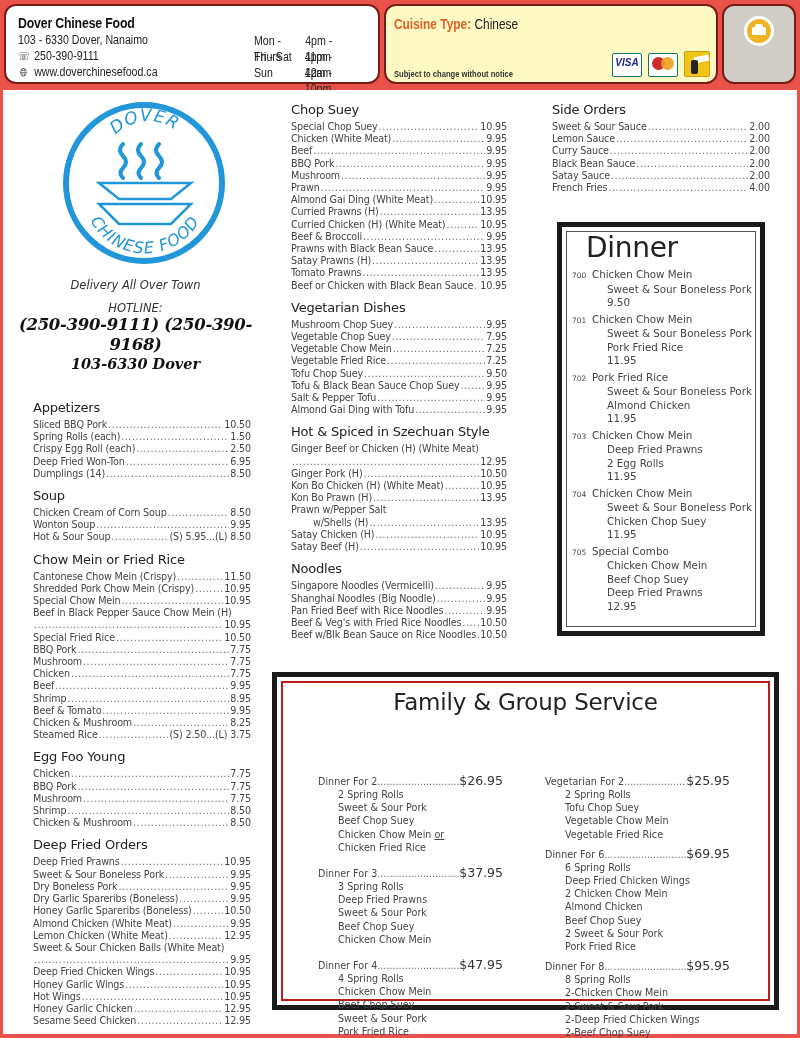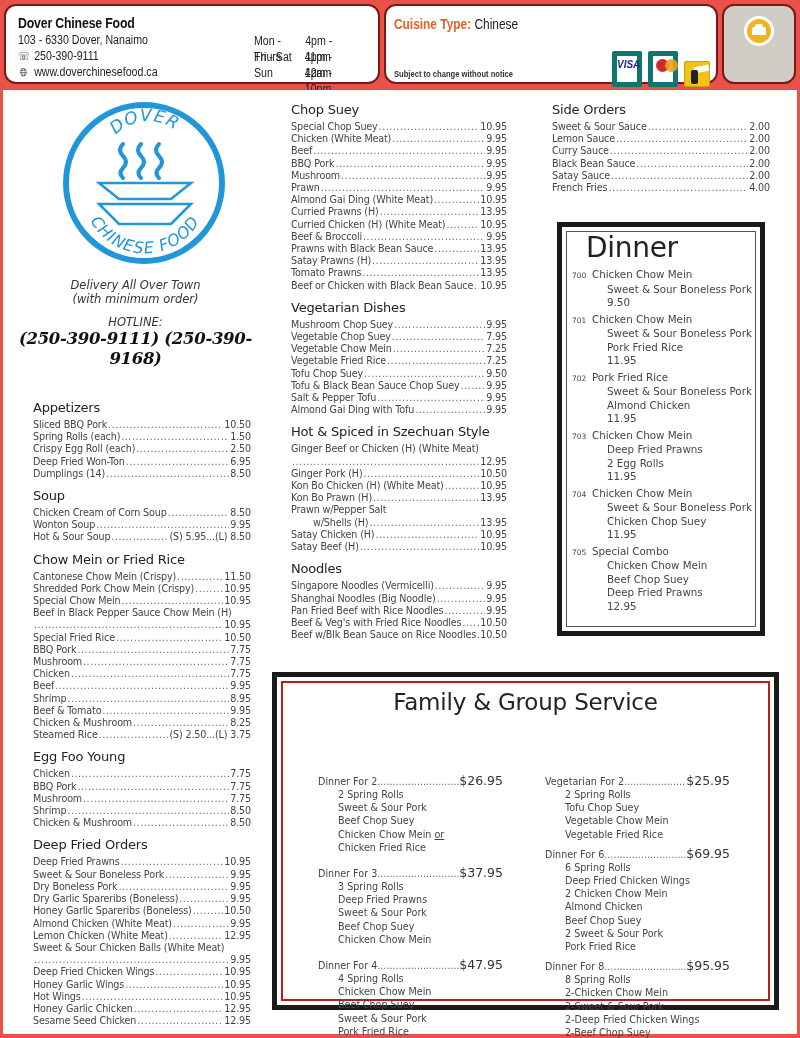--- a/index.html
+++ b/index.html
@@ -3,36 +3,36 @@
 <meta charset="utf-8">
 <style>
   * { box-sizing: border-box; margin: 0; padding: 0; }
   html, body { width: 800px; height: 1038px; overflow: hidden; background: #ffffff; }
   body { font-family: "DejaVu Sans", sans-serif; color: #333; position: relative; }
 
   
   .header { position: absolute; left: 0; top: 0; width: 800px; height: 90px; background: #e8524a; }
   .hbox { position: absolute; top: 4px; height: 80px; border: 2px solid #7a1a14; border-radius: 12px; }
   .hbox.info { left: 4px; width: 376px; background: #fff; }
-  .hbox.cuisine { left: 384px; width: 334px; background: #ffffff; }
+  .hbox.cuisine { left: 384px; width: 334px; background: #fef9c3; }
   .hbox.delivery { left: 722px; width: 74px; background: #cfcdc6; }
 
   .info .name { position: absolute; left: 12px; top: 9px; font-family: "Liberation Sans", sans-serif; font-weight: bold; font-size: 14px; color: #111; letter-spacing: -0.2px; transform: scaleX(0.88); transform-origin: left; }
   .info .line { position: absolute; left: 12px; font-family: "Liberation Sans", sans-serif; font-size: 12.5px; color: #222; transform: scaleX(0.85); transform-origin: left; white-space: nowrap; }
   .info .line .ic { display: inline-block; width: 13px; height: 13px; font-size: 11px; margin-right: 6px; text-align: center; color: #222; }
   .info .hours { position: absolute; left: 248px; top: 27px; font-family: "Liberation Sans", sans-serif; font-size: 12.5px; color: #222; transform: scaleX(0.85); transform-origin: left; }
   .info .hours .row { display: flex; height: 16px; line-height: 16px; }
   .info .hours .d { width: 62px; }
 
   .cuisine .ct { position: absolute; left: 8px; top: 10px; font-family: "Liberation Sans", sans-serif; font-size: 14px; transform: scaleX(0.85); transform-origin: left; white-space: nowrap; }
   .cuisine .ct .lbl { color: #e0612a; font-weight: bold; }
   .cuisine .ct .val { color: #222; }
   .cuisine .note { position: absolute; left: 8px; top: 62px; font-family: "Liberation Sans", sans-serif; font-size: 9.5px; font-weight: bold; color: #333; transform: scaleX(0.8); transform-origin: left; white-space: nowrap; }
   .cards { position: absolute; left: 226px; top: 45px; display: flex; gap: 6px; align-items: flex-end; }
-  .card { width: 30px; height: 36px; border-radius: 2px; background: #fff; border: 5px solid #0f766e; position: relative; }
+  .card { width: 30px; height: 24px; border-radius: 2px; background: #fff; border: 1px solid #0f766e; position: relative; }
   .card.visa span { position: absolute; inset: 0; text-align: center; font: bold italic 10px/18px "Liberation Sans", sans-serif; color: #1a2a88; }
   .card.mc .c1, .card.mc .c2 { position: absolute; top: 3px; width: 13px; height: 13px; border-radius: 50%; }
   .card.mc .c1 { left: 3px; background: #cc2b2b; }
   .card.mc .c2 { left: 12px; background: #f0a020; opacity: 0.9; }
   .card.interac { width: 26px; height: 26px; background: #f2c418; border: 1px solid #c8a010; }
   .card.interac .hand { position: absolute; left: 6px; top: 8px; width: 7px; height: 14px; background: #222; border-radius: 2px; }
   .card.interac .bar { position: absolute; left: 9px; top: 4px; width: 15px; height: 6px; background: #fff; transform: rotate(-12deg); }
 
   .delivery .car { position: absolute; left: 20px; top: 10px; width: 30px; height: 30px; border-radius: 50%; background: #fff; }
   .delivery .car .in { position: absolute; left: 3px; top: 3px; width: 24px; height: 24px; border-radius: 50%; background: #f0b323; }
@@ -167,23 +167,23 @@
       <textPath href="#topArc" startOffset="18%">DOVER</textPath>
     </text>
     <path id="botArc" d="M28 118 A62 62 0 0 0 140 118" fill="none"></path>
     <text font-family="DejaVu Sans, sans-serif" font-size="16" font-style="italic" fill="#2196d8" letter-spacing="1">
       <textPath href="#botArc" startOffset="2%">CHINESE FOOD</textPath>
     </text>
   </svg>
 
   <div class="left-info">
     <div class="l1">Delivery All Over Town</div>
-    <div class="l1">(with minimum order)</div>
     <div class="l3">HOTLINE:</div>
     <div class="hot">(250-390-9111)  (250-390-9168)</div>
+    <div class="addr">103-6330 Dover</div>
   </div>
 
   <div class="col-left">
     <div class="section">
       <div class="sec-title">Appetizers</div>
       <div class="item">
           <span class="n">Sliced BBQ Pork</span>
           <span class="dots"></span>
           <span class="p">10.50</span>
         </div>

